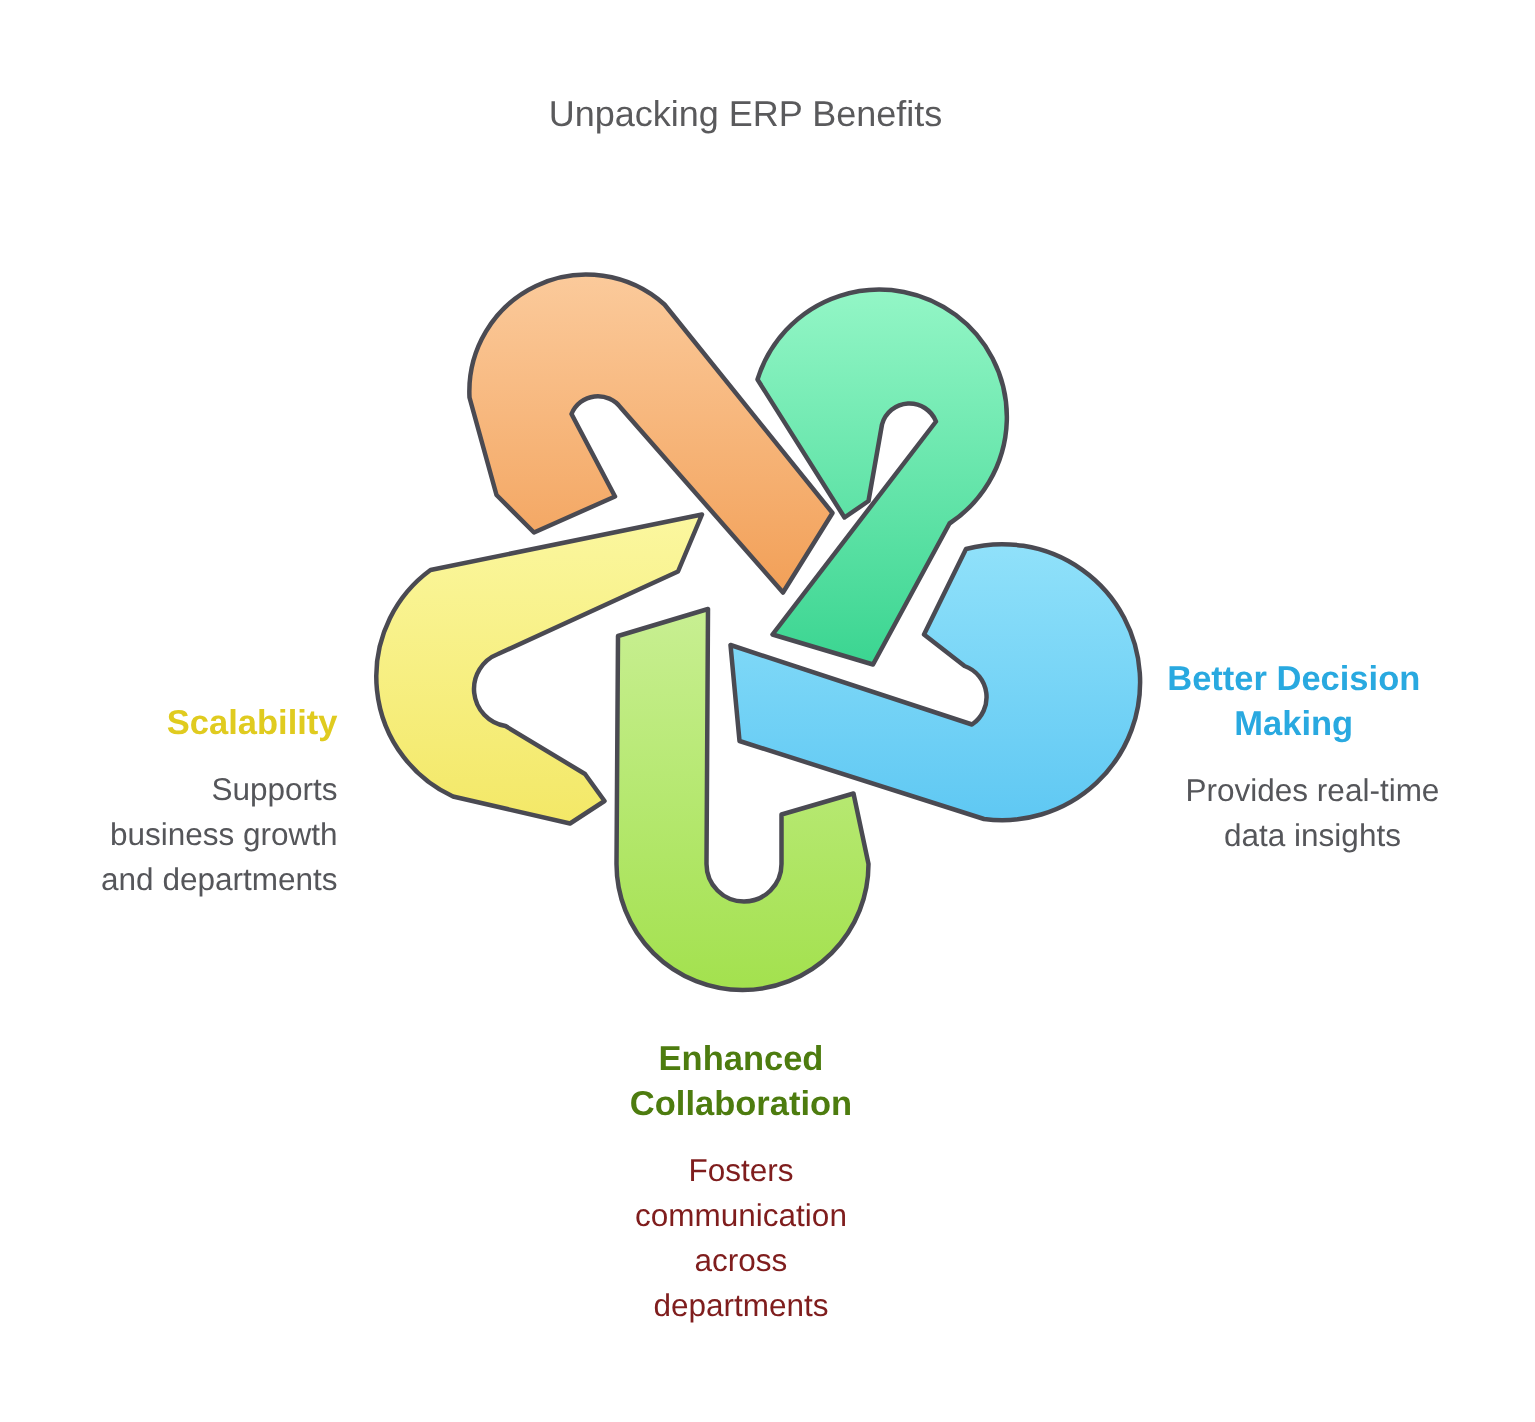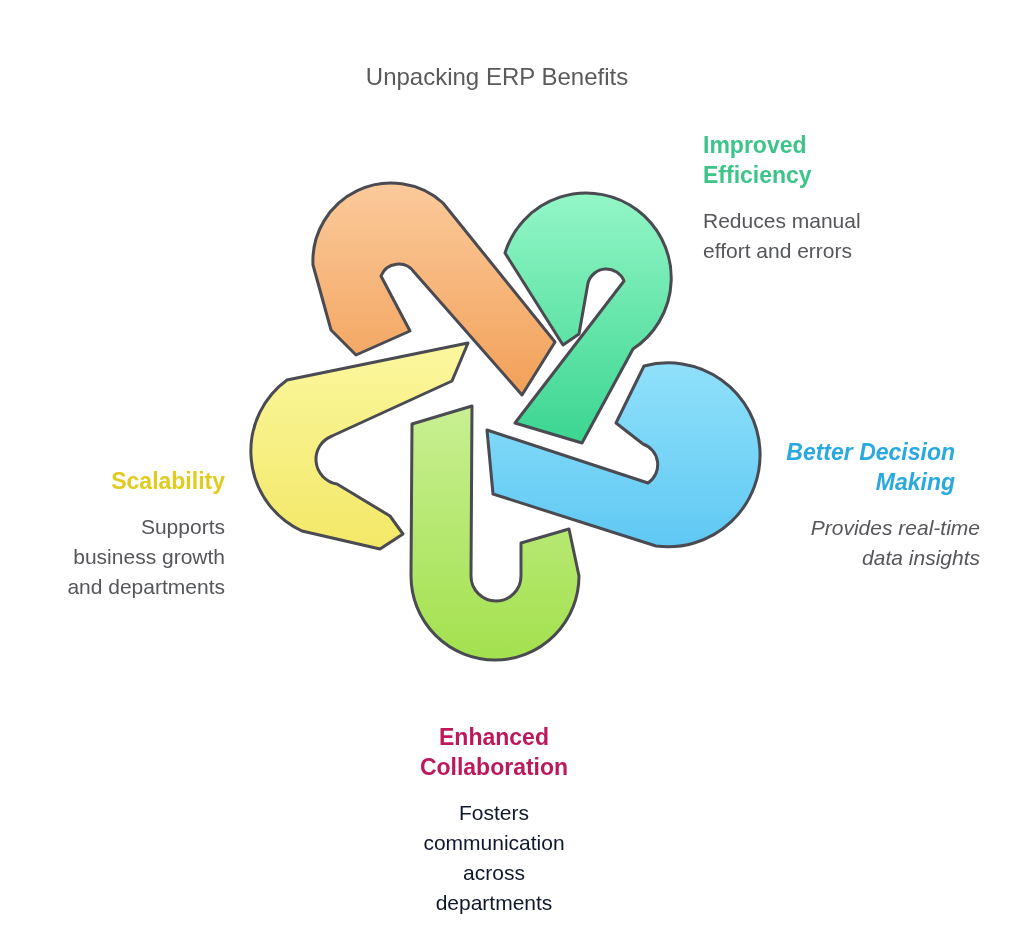--- a/index.html
+++ b/index.html
@@ -23,21 +23,21 @@
   }
   .benefit .desc{
     font-size:21px;line-height:30px;font-weight:400;
     margin:0;
   }
   .b-cost{right:731px;top:160px;width:240px;text-align:right;}
   .b-cost .desc{width:187px;margin-left:auto;}
   .b-eff{left:703px;top:130px;width:220px;text-align:left;}
   .b-eff .heading{width:140px;}
   .b-eff .desc{width:200px;}
-  .b-dec{left:770px;top:437px;width:240px;text-align:right;font-style:italic;}
+  .b-dec{left:770px;top:437px;width:240px;text-align:center;}
   .b-dec .heading{width:185px;}
   .b-dec .desc{width:210px;}
   .b-sca{right:798px;top:466px;width:220px;text-align:right;}
   .b-sca .desc{width:160px;margin-left:auto;}
   .b-col{left:394px;top:690px;width:200px;text-align:center;}
   .b-col .heading{width:170px;margin-left:auto;margin-right:auto;margin-bottom:16px;}
   .b-col .desc{width:150px;margin-left:auto;margin-right:auto;}
 </style>
 </head>
 <body>
@@ -75,33 +75,29 @@
     <path fill="url(#gradGreen)" stroke-width="3" stroke-linejoin="round" d="M 515,423 L 582,443 L 633,349 A 85 85 0 1 0 505,253 L 563,345 L 579,334 L 588,283 A 19 19 0 0 1 624,281 Z" stroke="#4A4A52"></path>
 
     <path fill="url(#gradBlue)" stroke-width="3" stroke-linejoin="round" d="M 487,430 L 493,494 L 656,546 A 92 92 0 1 0 644,366 L 616,423 L 643,444 A 22 22 0 0 1 648,483 Z" stroke="#4A4A52"></path>
 
     <path fill="url(#gradLime)" stroke-width="3" stroke-linejoin="round" d="M 412,424 L 472,406 L 471,576 A 25 25 0 0 0 521,576 L 521,543 L 569,529 L 579,576 A 84 84 0 0 1 411,576 Z" stroke="#4A4A52"></path>
 
     <path fill="url(#gradYellow)" stroke-width="3" stroke-linejoin="round" d="M 468,343 L 452,381 L 332,436 A 25 25 0 0 0 337,484 L 390,516 L 403,534 L 380,549 L 302,531 A 88 88 0 0 1 287,380 Z" stroke="#4A4A52"></path>
   </svg>
 
 
-  <div class="benefit b-eff">
-    <p class="heading" style="color: rgb(60, 196, 137);">Improved Efficiency</p>
-    <p class="desc" style="color: rgb(85, 86, 90);">Reduces manual effort and errors</p>
-  </div>
 
   <div class="benefit b-dec">
     <p class="heading" style="color: rgb(41, 169, 224);">Better Decision Making</p>
     <p class="desc" style="color: rgb(85, 86, 90);">Provides real-time data insights</p>
   </div>
 
   <div class="benefit b-sca">
     <p class="heading" style="color: rgb(224, 203, 31);">Scalability</p>
     <p class="desc" style="color: rgb(85, 86, 90);">Supports business growth and departments</p>
   </div>
 
   <div class="benefit b-col">
-    <p class="heading" style="color: #be185d; margin-top: 32px;">Enhanced Collaboration</p>
-    <p class="desc" style="color: #0f172a;">Fosters communication across departments</p>
+    <p class="heading" style="color: #4d7c0f;">Enhanced Collaboration</p>
+    <p class="desc" style="color: #7f1d1d;">Fosters communication across departments</p>
   </div>
 
 </div>
 
 </body></html>

